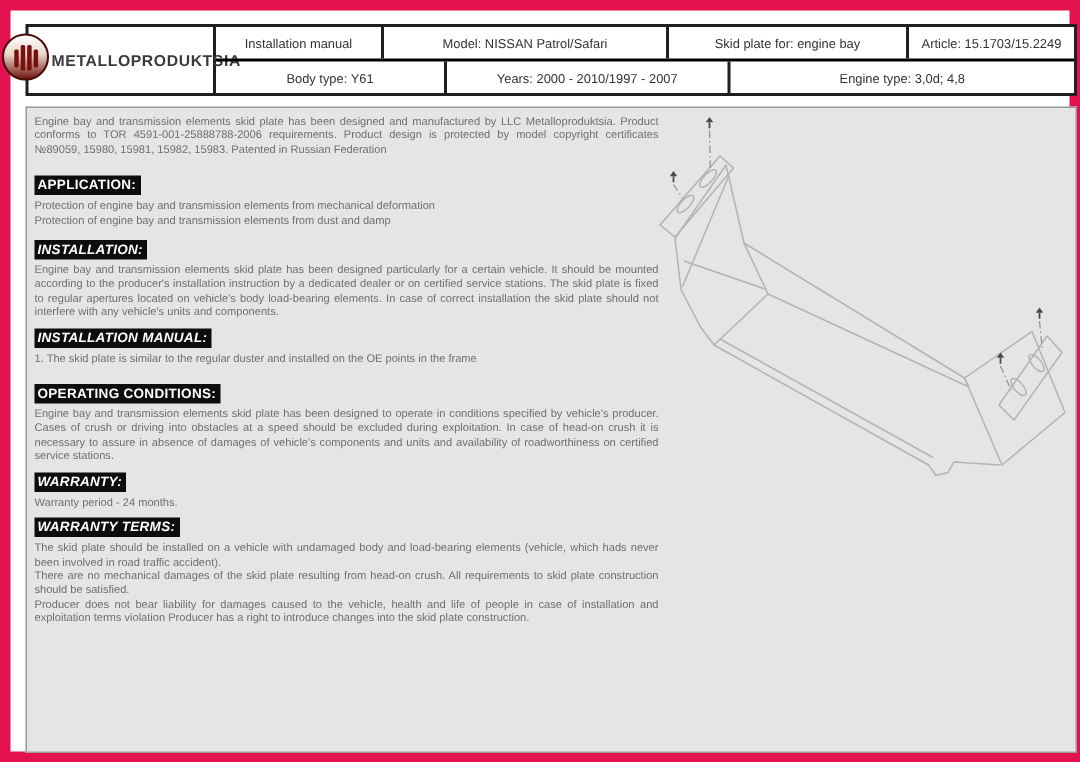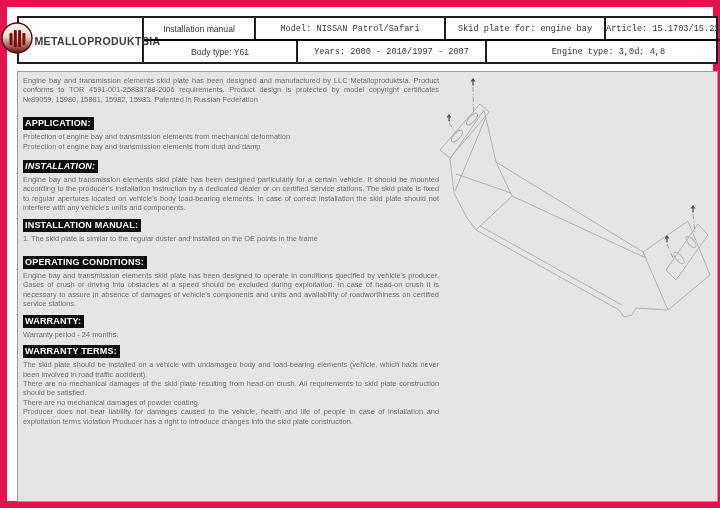--- a/index.html
+++ b/index.html
@@ -28,38 +28,38 @@
     font-size:10.5px;font-weight:bold;color:#3a3a3a;letter-spacing:.4px;
     margin-top:0px;white-space:nowrap;
   }
   .hdr-right{flex:1;display:flex;flex-direction:column;}
   .hdr-row{flex:1;display:flex;box-sizing:border-box;}
   .hdr-row.top{border-bottom:2px solid #000000;}
   .hcell{
     box-sizing:border-box;display:flex;align-items:center;justify-content:center;
     font-size:8.6px;color:#333;white-space:nowrap;overflow:hidden;
   }
-  .hcell + .hcell{border-left:2px solid #1f1f1f;font-family:Liberation Mono, monospace;}
+  .hcell + .hcell{border-left:2px solid #1f1f1f;}
   
   .content{
     position:absolute;left:10px;top:64px;width:701px;height:431px;
     border:1.5px solid #9c9c9c;box-sizing:border-box;background:#e5e5e5;
   }
   .textcol{
     position:absolute;left:5px;top:4px;width:416px;
     font-size:7.4px;line-height:9.4px;color:#6e6e6e;
   }
   .para{margin:0;}
   .just{text-align:justify;}
   .badge{
     display:inline-block;background:#0d0d0d;color:#ffffff;
     font-weight:bold;font-size:9px;line-height:10px;
     padding:1px 3px 2px 2px;letter-spacing:.2px;
   }
-  .mt-a{margin-top:13px;} .mt-b{margin-top:9px;font-style:italic;} .mt-c{margin-top:6px;}
+  .mt-a{margin-top:13px;} .mt-b{margin-top:9px;font-style:italic;} .mt-c{margin-top:6px;font-style:italic;}
   .badge-wrap{margin-bottom:2px;}
   
   .drawing{position:absolute;left:420px;top:2px;}
 </style>
 </head>
 <body>
 
 <div class="frame">
 
   <div class="hdr">
@@ -127,21 +127,20 @@
       <div class="badge-wrap mt-c">
         <span class="badge">WARRANTY:</span>
       </div>
       <p class="para">Warranty period - 24 months.</p>
 
       <div class="badge-wrap mt-c">
         <span class="badge">WARRANTY TERMS:</span>
       </div>
       <p class="para just">The skid plate should be installed on a vehicle with undamaged body and load-bearing elements (vehicle, which hads never been involved in road traffic accident).</p>
       <p class="para just">There are no mechanical damages of the skid plate resulting from head-on crush. All requirements to skid plate construction should be satisfied.</p>
-      <p class="para">There are no mechanical damages of powder coating.</p>
       <p class="para just">Producer does not bear liability for damages caused to the vehicle, health and life of people in case of installation and exploitation terms violation    Producer has a right to introduce changes into the skid plate construction.</p>
     </div>
 
     <div class="drawing">
       <svg width="282" height="272" viewBox="0 0 282 272" fill="none" stroke="#b3b3b3" stroke-width="1" stroke-linejoin="round">
 
         <path d="M2,76 L42,30 L51,38 L12,84 Z"></path>
         <ellipse cx="19" cy="62" rx="7.5" ry="3" transform="rotate(-47 19 62)"></ellipse>
         <ellipse cx="34" cy="45" rx="7.5" ry="3" transform="rotate(-47 34 45)"></ellipse>
 

